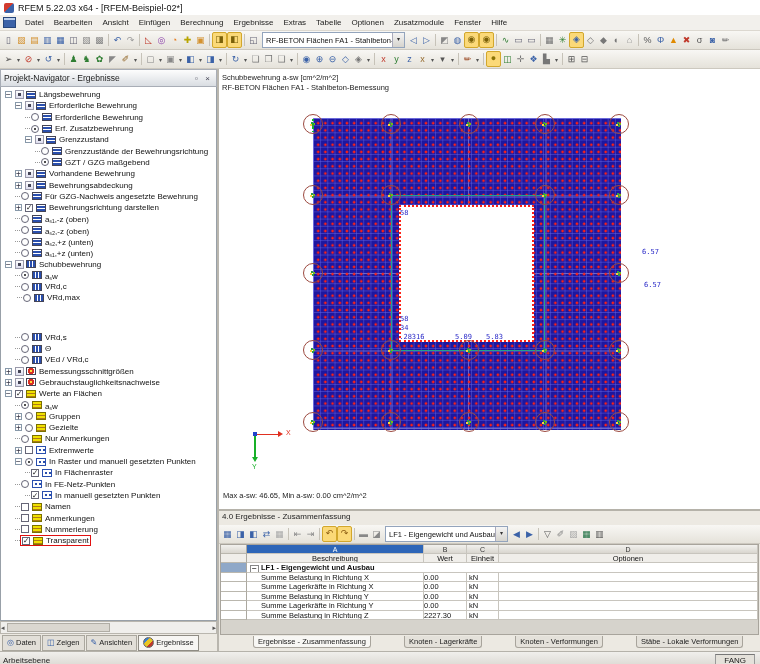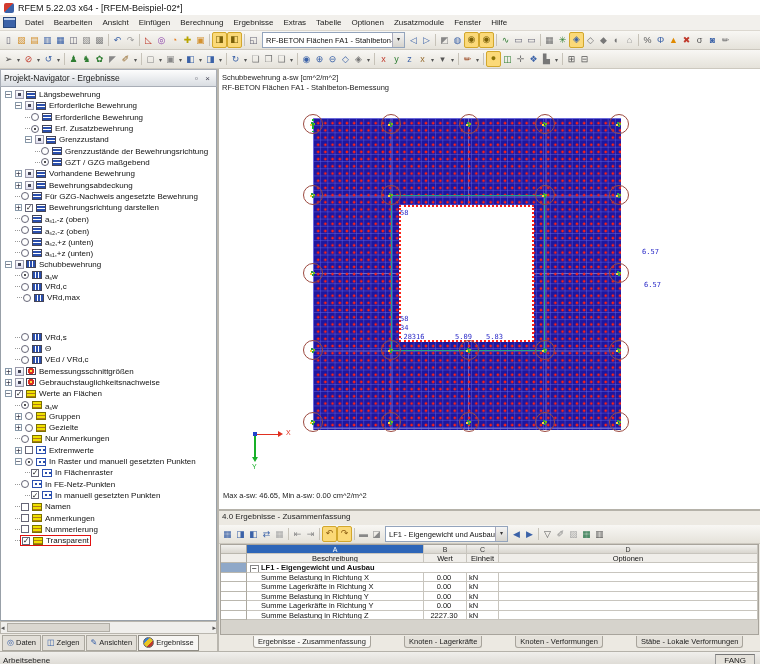--- a/index.html
+++ b/index.html
@@ -96,21 +96,21 @@
   .c-a{width:177px;flex:none;}
   .c-b{width:43px;flex:none;}
   .c-c{width:32px;flex:none;}
   .c-d{flex:1;}
   .hrow1 .tcell{height:9px;text-align:center;background:linear-gradient(#f2f1ee,#d9d6cf);font-size:7px;line-height:9px;color:#333;}
   .hrow1 .sel{background:#2e66b8;color:#fff;}
   .hrow2 .tcell{height:9px;text-align:center;background:#f0eeea;line-height:9px;}
   .drow .tcell{height:9.5px;line-height:9.5px;background:#fff;}
   .grow .tcell{height:9.5px;line-height:9.5px;background:#fff;font-weight:bold;}
   .grow .c-rh{background:#8fa8c8;}
-  .val{text-align:center;padding-right:2px;}
+  .val{text-align:left;padding-right:2px;}
   .unit{padding-left:2px;}
   .desc{padding-left:14px;}
   .gdesc{padding-left:2px;}
   .gm{display:inline-block;width:7px;height:7px;border:1px solid #888;line-height:5px;font-size:8px;text-align:center;background:#fff;margin:0 2px 0 1px;vertical-align:-1px;font-family:"DejaVu Sans Mono",monospace;font-weight:normal;}
   .ttabs{height:15px;display:flex;align-items:flex-start;gap:1px;padding:1px 0 0 2px;flex:none;overflow:hidden;}
   .ttab{font-size:7.5px;color:#222;background:#e4e1da;border:1px solid #a8a49c;border-top:none;padding:0 4px;height:11px;line-height:11px;border-radius:0 0 3px 3px;white-space:nowrap;cursor:default;margin-left:32px;}
   .ttab.active{background:#f8f7f4;}
 
   
   .statusbar{height:16px;background:linear-gradient(#f0efec,#d9d6cf);border-top:1px solid #b5b2aa;display:flex;align-items:center;font-size:8px;color:#222;padding:0 3px;}

